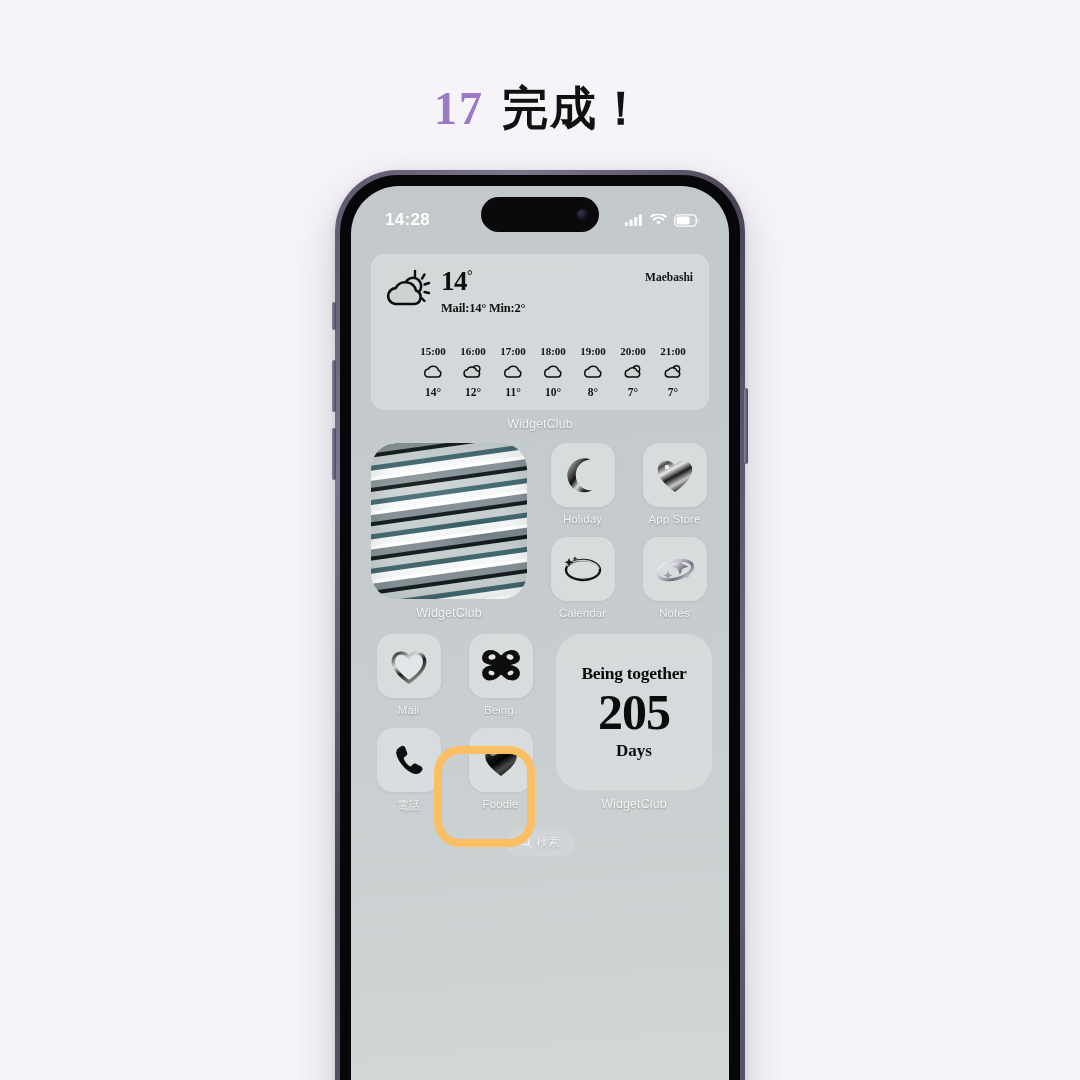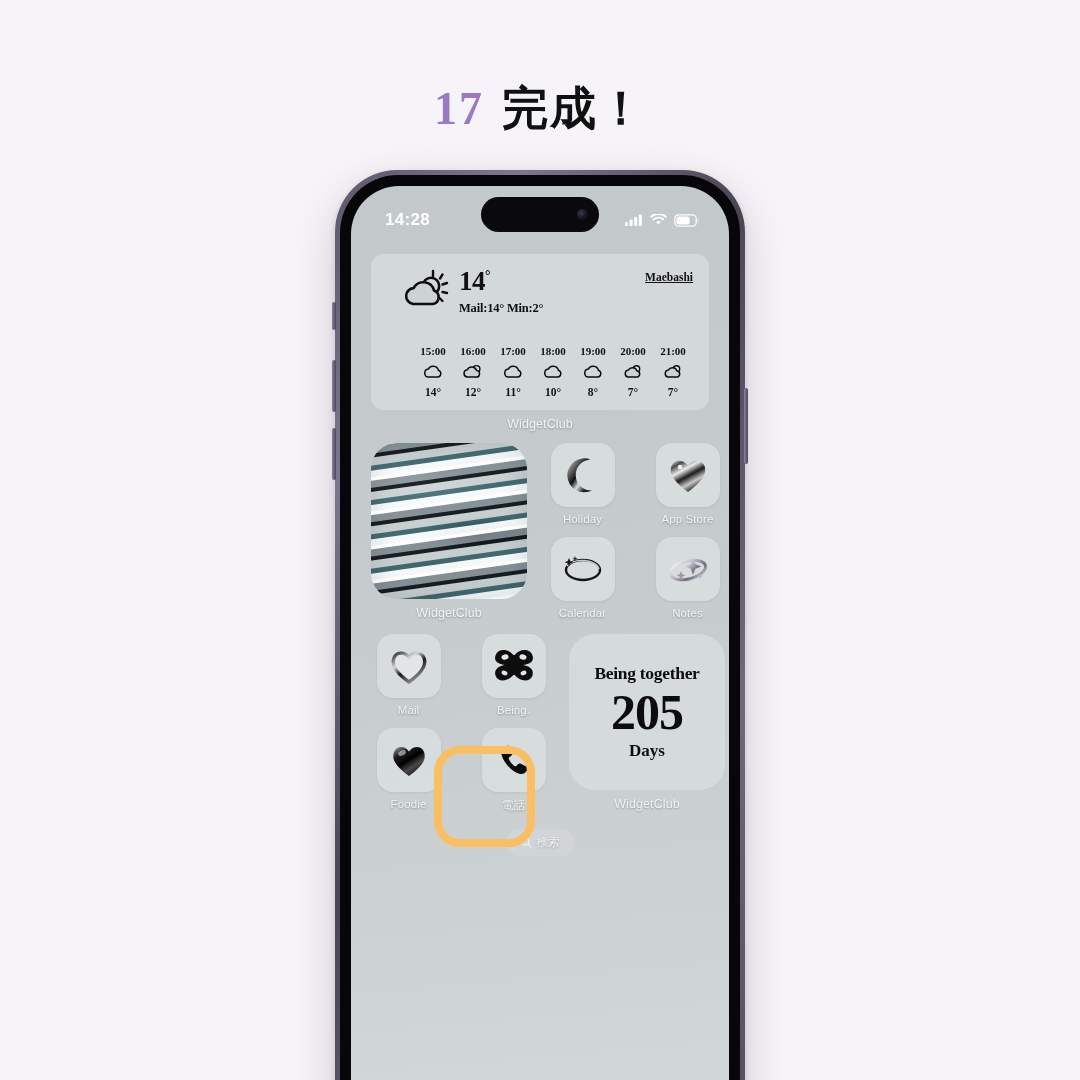--- a/index.html
+++ b/index.html
@@ -72,30 +72,30 @@
   }
 
   
   .home { position: absolute; inset: 0; padding: 54px 20px 0 20px; }
 
   
   .weather {
     margin-top: 14px;
     background: rgba(216,221,222,.74);
     border-radius: 13px;
-    padding: 14px 16px 12px 32px;
+    padding: 14px 16px 12px 14px;
     backdrop-filter: blur(2px);
   }
   .w-top { display: flex; align-items: flex-start; justify-content: space-between; }
   .w-left { display: flex; align-items: flex-start; gap: 8px; }
   .w-temp { font-family: "Liberation Serif", serif; font-weight: 700; color: #101010; }
   .w-now { font-size: 27px; line-height: 1; letter-spacing: -.5px; }
   .w-now sup { font-size: 14px; vertical-align: super; }
   .w-hilo { font-size: 12.5px; margin-top: 6px; letter-spacing: -.2px; }
-  .w-city { font-family: "Liberation Serif", serif; font-weight: 700; font-size: 11.5px; color: #101010; margin-top: 3px; text-decoration: underline; }
+  .w-city { font-family: "Liberation Serif", serif; font-weight: 700; font-size: 11.5px; color: #101010; margin-top: 3px; }
   .w-hours { display: flex; justify-content: flex-end; margin-top: 29px; }
   .w-hr { display: flex; flex-direction: column; align-items: center; gap: 7px; width: 40px; }
   .w-hr .hh { font-family: "Liberation Serif", serif; font-weight: 700; font-size: 11px; color: #101010; }
   .w-hr .tt { font-family: "Liberation Serif", serif; font-weight: 700; font-size: 11.5px; color: #101010; }
 
   .widget-label {
     text-align: center; color: #f2f4f4; font-size: 12.5px; margin-top: 7px;
     text-shadow: 0 1px 2px rgba(0,0,0,.28); letter-spacing: .1px;
   }
 
@@ -126,21 +126,21 @@
   .appicon {
     width: 64px; height: 64px; border-radius: 16px;
     background: rgba(219,223,225,.82);
     display: flex; align-items: center; justify-content: center;
     box-shadow: 0 1px 3px rgba(0,0,0,.07);
   }
   .applabel {
     margin-top: 6px; color: #f2f4f4; font-size: 11.5px; letter-spacing: .1px;
     text-shadow: 0 1px 2px rgba(0,0,0,.3); white-space: nowrap;
   }
-  .apps2 { display: flex; gap: 30px; }
+  .apps2 { display: flex; gap: 17px; }
   .apps-col { display: flex; flex-direction: column; gap: 12px; }
 
   
   .counter {
     width: 156px; height: 156px; border-radius: 26px;
     background: rgba(216,221,222,.8);
     display: flex; flex-direction: column; align-items: center; justify-content: center;
     gap: 2px;
     font-family: "Liberation Serif", serif; color: #0c0c0c; font-weight: 700;
   }
@@ -424,43 +424,43 @@
                       <rect x="20.7" y="8" width="2.6" height="20" rx="1.3" fill="#0d0d0d"></rect>
                     </svg>
                   </div>
                   <div class="applabel">Being.</div>
                 </div>
               </div>
 
               <div class="apps2">
                 <div class="appcell">
                   <div class="appicon">
+                    <svg width="30" height="32" viewBox="0 0 30 32">
+                      <path d="M7.2 2.2 c2.2-1.1 3.6 0.3 4.3 2.2 l1.6 4.2 c0.6 1.7 0 2.7-1.2 3.5 l-1.6 1.1 c-0.6 0.4-0.7 1-0.4 1.8 0.9 2.5 3.3 5.6 5.6 7 0.7 0.4 1.3 0.4 1.8-0.1 l1.4-1.4 c1-1 2.1-1.3 3.6-0.5 l4 2.1 c1.9 1 2.9 2.6 1.6 4.6 -1.6 2.5-4.6 3.9-7.6 3 C13.2 28.3 4 18.2 2.3 9.8 1.6 6.2 4.2 3.7 7.2 2.2 Z" fill="#0d0d0d"></path>
+                    </svg>
+                  </div>
+                  <div class="applabel">電話</div>
+                </div>
+                <div class="appcell">
+                  <div class="appicon">
                     <svg width="42" height="38" viewBox="0 0 42 38">
                       <defs>
                           <linearGradient id="chr5" x1="0.1" y1="0" x2="0.8" y2="1">
                         <stop offset="0%" stop-color="#8e8e8e"></stop>
                             <stop offset="22%" stop-color="#1f1f1f"></stop>
                         <stop offset="48%" stop-color="#000"></stop>
                             <stop offset="70%" stop-color="#4a4a4a"></stop>
                         <stop offset="100%" stop-color="#0a0a0a"></stop>
                       </linearGradient>
                         </defs>
                       <path d="M21 35 C7 25 3.5 17.5 6 11 C8.3 5 16.5 4.2 21 10.5 C25.5 4.2 33.7 5 36 11 C38.5 17.5 35 25 21 35 Z" fill="url(#chr5)"></path>
                       <ellipse cx="14" cy="12" rx="4" ry="2.6" fill="#c9c9c9" opacity="0.65" transform="rotate(-25 14 12)"></ellipse>
                     </svg>
                   </div>
                   <div class="applabel">Foodie</div>
-                </div>
-                <div class="appcell">
-                  <div class="appicon">
-                    <svg width="30" height="32" viewBox="0 0 30 32">
-                      <path d="M7.2 2.2 c2.2-1.1 3.6 0.3 4.3 2.2 l1.6 4.2 c0.6 1.7 0 2.7-1.2 3.5 l-1.6 1.1 c-0.6 0.4-0.7 1-0.4 1.8 0.9 2.5 3.3 5.6 5.6 7 0.7 0.4 1.3 0.4 1.8-0.1 l1.4-1.4 c1-1 2.1-1.3 3.6-0.5 l4 2.1 c1.9 1 2.9 2.6 1.6 4.6 -1.6 2.5-4.6 3.9-7.6 3 C13.2 28.3 4 18.2 2.3 9.8 1.6 6.2 4.2 3.7 7.2 2.2 Z" fill="#0d0d0d"></path>
-                    </svg>
-                  </div>
-                  <div class="applabel">電話</div>
                 </div>
               </div>
             </div>
 
             <div>
               <div class="counter">
                 <div class="c-top">Being together</div>
                 <div class="c-num">205</div>
                 <div class="c-bot">Days</div>
               </div>

